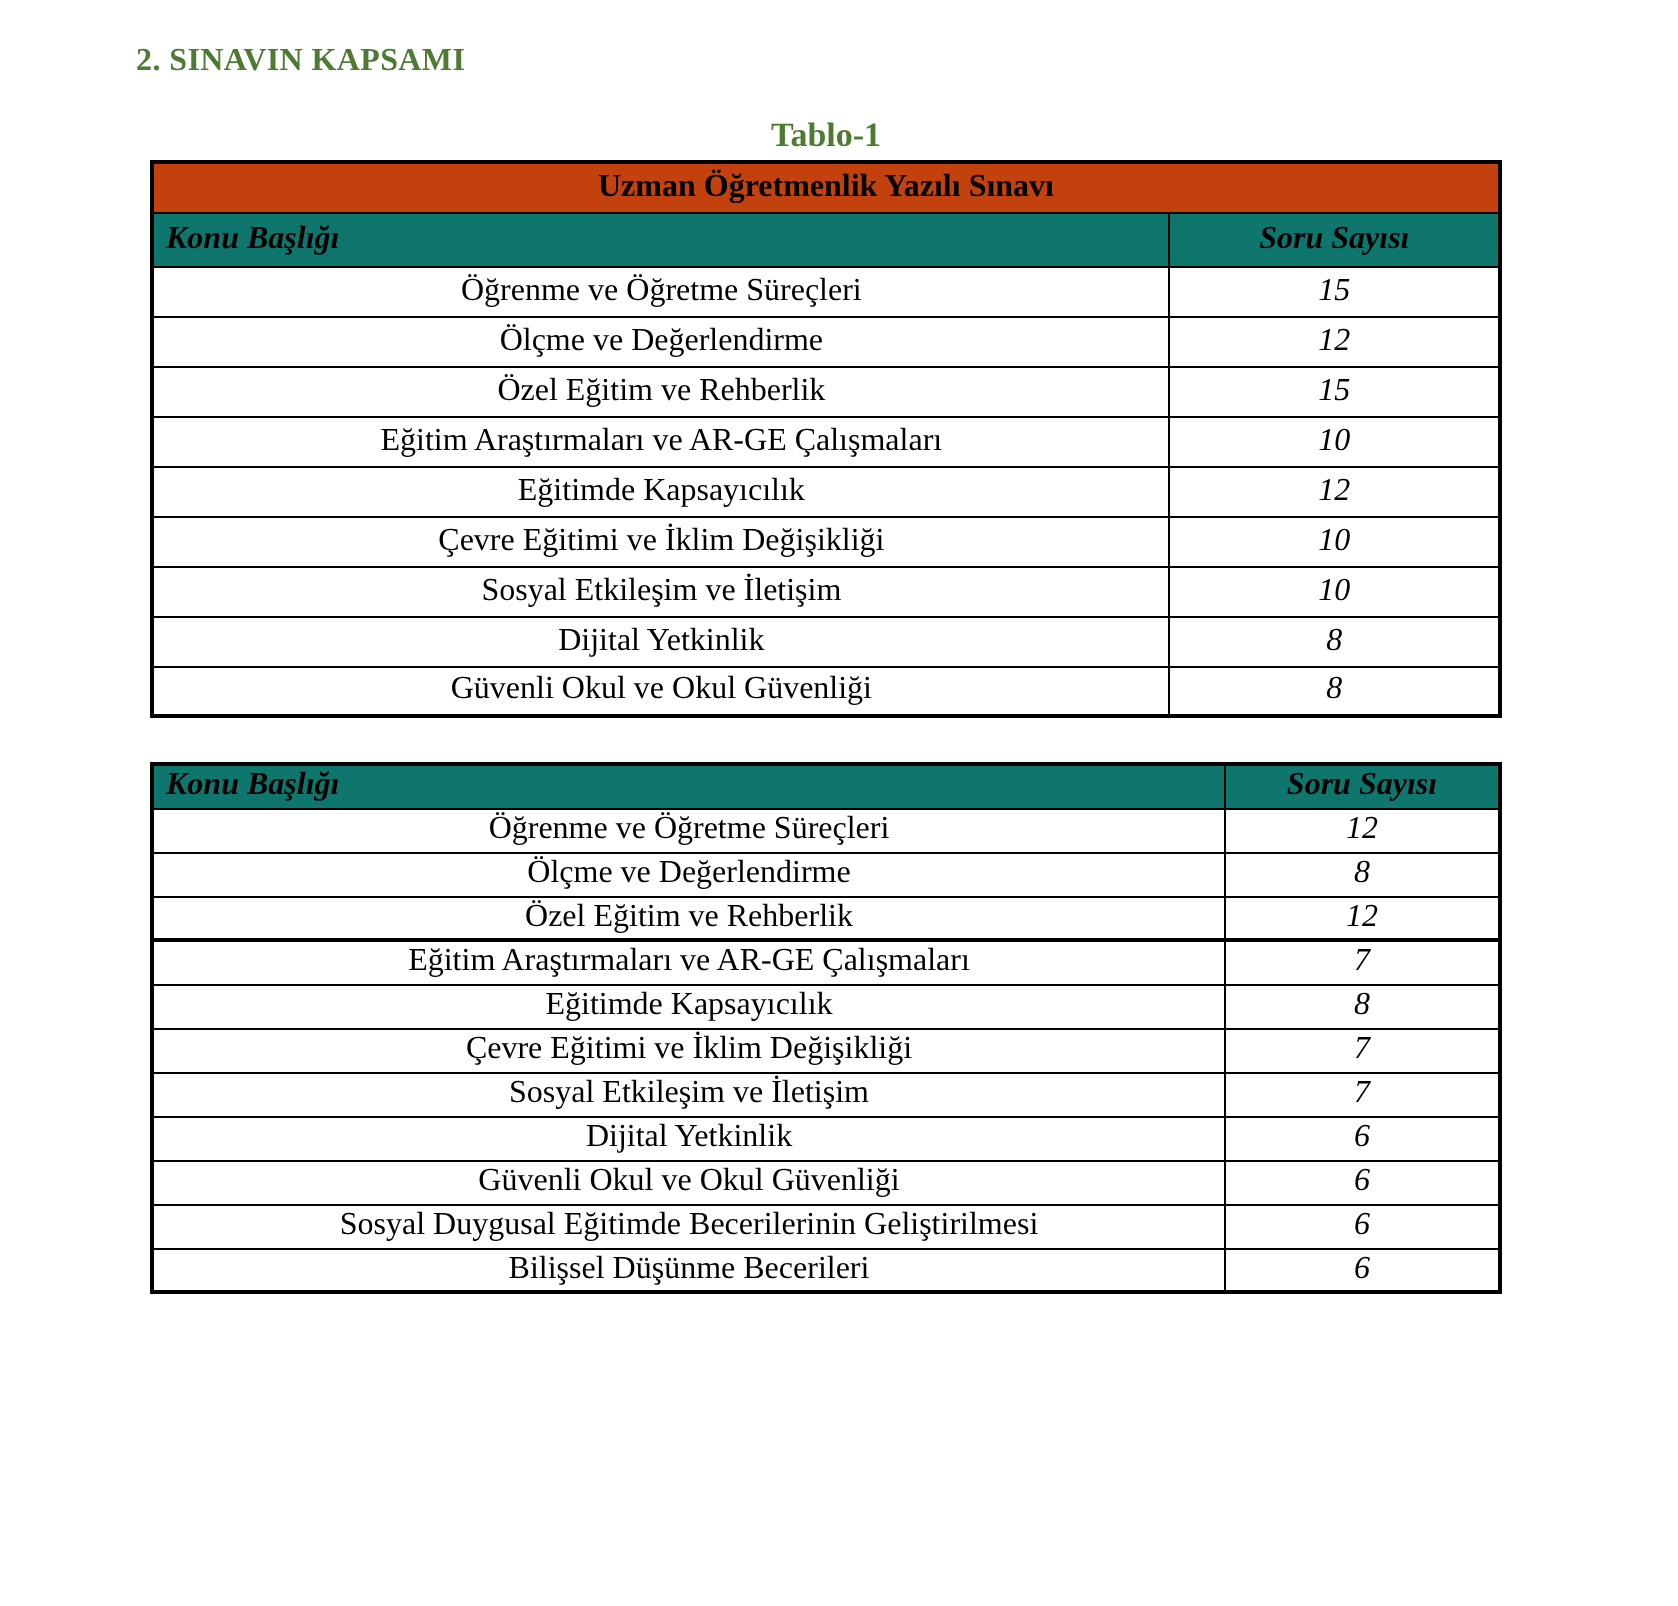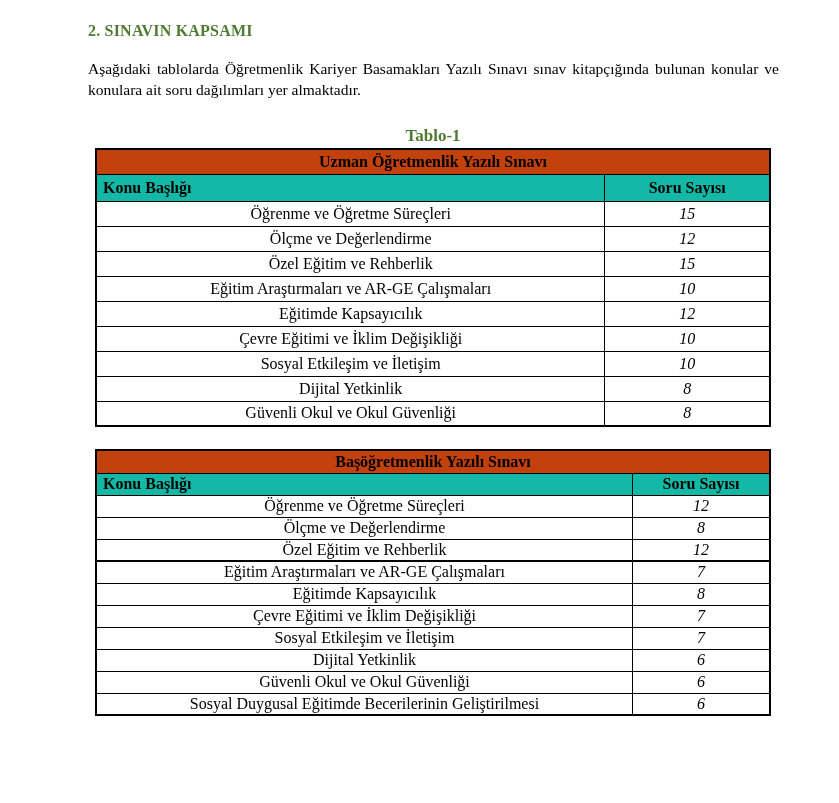--- a/index.html
+++ b/index.html
@@ -7,21 +7,21 @@
   body {
     width: 839px;
     height: 803px;
     font-family: "Liberation Serif", "DejaVu Serif", serif;
     color: #000000;
     overflow: hidden;
   }
   .page {
     width: 826px;
     height: 803px;
-    padding: 22px 60px 0 88px;
+    padding: 22px 60px 0 68px;
   }
   .doc-heading {
     font-size: 16px;
     font-weight: bold;
     color: #4E7A33;
     letter-spacing: 0.2px;
     margin-bottom: 18px;
   }
   .doc-intro {
     font-size: 15.5px;
@@ -51,24 +51,25 @@
     vertical-align: middle;
   }
   th.table-title {
     background: #c2410c;
     font-size: 17px;
     font-weight: bold;
     text-align: center;
     padding: 2px 4px;
   }
   th.col-header {
-    background: #14b8a6;
+    background: #0f766e;
     font-weight: bold;
     text-align: left;
     padding: 3px 6px;
+    font-style: italic;
   }
   th.col-header.count { text-align: center; }
   td.topic-cell { text-align: center; padding: 2px 6px; font-weight: normal; }
   td.count-cell { text-align: center; padding: 2px 4px; font-style: italic; }
   
   table.t0 col.c-topic { width: 75.5%; }
   table.t0 col.c-count { width: 24.5%; }
   table.t0 th.table-title { height: 25px; }
   table.t0 th.col-header { height: 27px; }
   table.t0 td { height: 25px; }
@@ -80,21 +81,20 @@
   table.t1 td { height: 22px; padding-top: 0; padding-bottom: 0; }
   tr.thick-top td { border-top: 2.5px solid #000000; }
 </style>
 </head>
 <body>
 
 <div class="page">
 
   <h1 class="doc-heading">2. SINAVIN KAPSAMI</h1>
 
-  <p class="doc-intro">Aşağıdaki tablolarda Öğretmenlik Kariyer Basamakları Yazılı Sınavı sınav kitapçığında bulunan konular ve konulara ait soru dağılımları yer almaktadır.</p>
 
   <div class="table-block">
     <div class="table-caption">Tablo-1</div>
     <table class="exam-table t0">
       <colgroup>
           <col class="c-topic">
           <col class="c-count">
         </colgroup>
       <thead>
         <tr>
@@ -147,23 +147,20 @@
   </div>
 
   <div class="table-block">
     <table class="exam-table t1">
       <colgroup>
           <col class="c-topic">
           <col class="c-count">
         </colgroup>
       <thead>
         <tr>
-          <th class="table-title" colspan="2">Başöğretmenlik Yazılı Sınavı</th>
-        </tr>
-        <tr>
           <th class="col-header">Konu Başlığı</th>
           <th class="col-header count">Soru Sayısı</th>
         </tr>
       </thead>
       <tbody>
           <tr>
             <td class="topic-cell">Öğrenme ve Öğretme Süreçleri</td>
             <td class="count-cell">12</td>
           </tr>
           <tr>
@@ -195,17 +192,21 @@
             <td class="count-cell">6</td>
           </tr>
           <tr>
             <td class="topic-cell">Güvenli Okul ve Okul Güvenliği</td>
             <td class="count-cell">6</td>
           </tr>
           <tr>
             <td class="topic-cell">Sosyal Duygusal Eğitimde Becerilerinin Geliştirilmesi</td>
             <td class="count-cell">6</td>
           </tr>
+          <tr>
+            <td class="topic-cell">Bilişsel Düşünme Becerileri</td>
+            <td class="count-cell">6</td>
+          </tr>
         </tbody>
     </table>
   </div>
 
 </div>
 
 </body></html>

